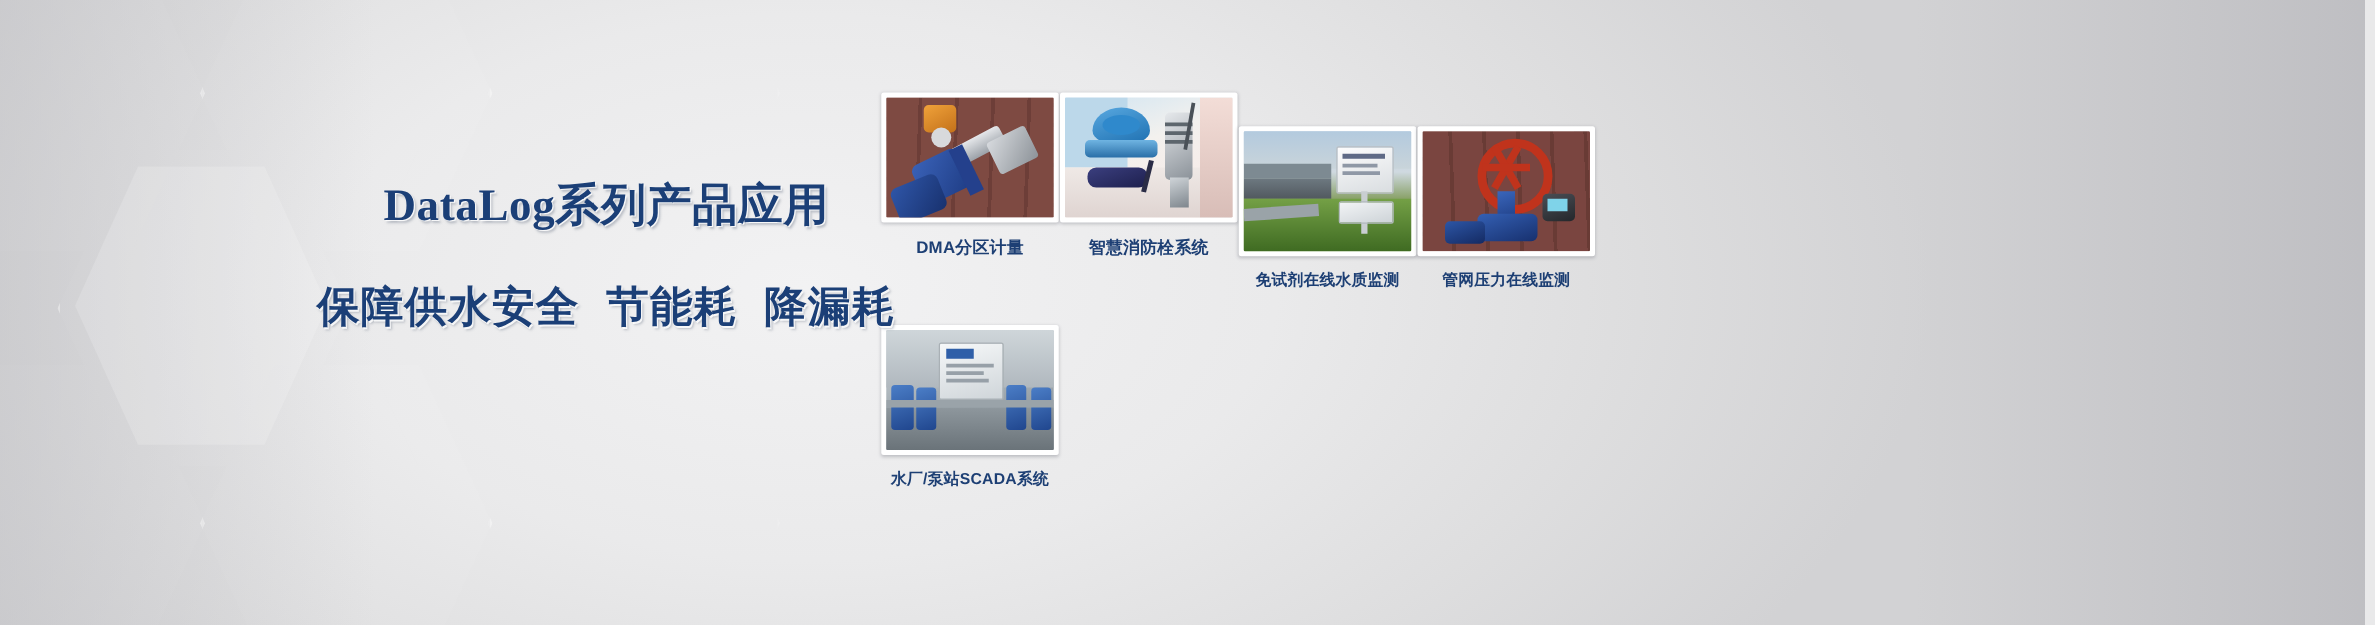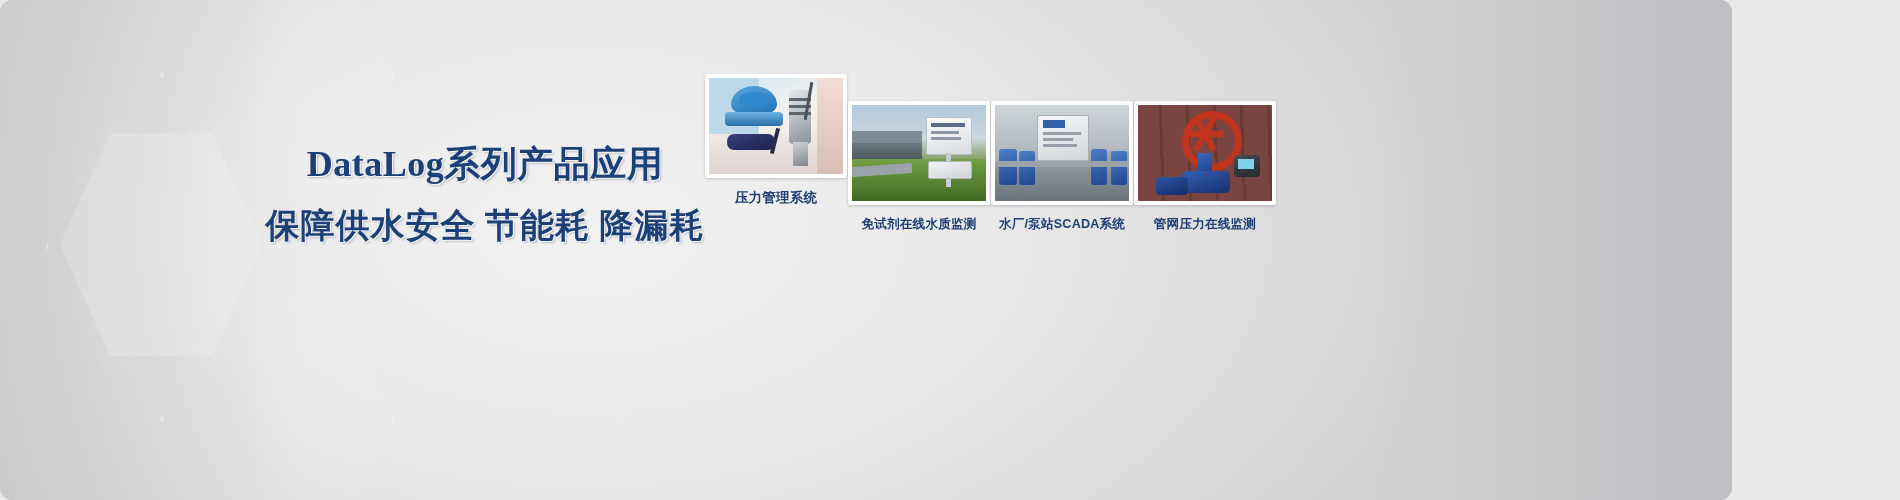--- a/index.html
+++ b/index.html
@@ -2,25 +2,24 @@
 <html><head>
 <meta charset="utf-8">
 <style>
   html,body{margin:0;padding:0;}
   body{
     width:1900px;height:500px;overflow:hidden;
     font-family:"Liberation Sans","DejaVu Sans",sans-serif;
     background:#e9e9ea;
   }
   .banner{
-    position:relative;width:1732px;height:500px;overflow:hidden;
+    position:relative;width:1892px;height:500px;overflow:hidden;
     background:
       radial-gradient(ellipse 900px 520px at 34% 46%, #f2f2f3 0%, #eaeaeb 42%, #dededf 72%, #d2d2d4 100%),
       linear-gradient(100deg,#e4e4e6 0%,#efefef 22%,#f4f4f4 38%,#e6e6e7 62%,#d8d8da 82%,#cfcfd1 100%);
-    border-radius: 12px;
   }
   
   .hexlayer{position:absolute;inset:0;pointer-events:none;opacity:.55;}
   .hex{
     position:absolute;
     border:2px solid rgba(255,255,255,.70);
     background:rgba(255,255,255,.035);
     clip-path:polygon(25% 3%,75% 3%,100% 50%,75% 97%,25% 97%,0% 50%);
     -webkit-clip-path:polygon(25% 3%,75% 3%,100% 50%,75% 97%,25% 97%,0% 50%);
   }
@@ -41,22 +40,22 @@
     z-index:6;
   }
   .hl1{
     font-family:"Liberation Serif","DejaVu Serif",serif;
     font-weight:bold;font-size:36px;letter-spacing:.5px;
     color:#1b3f77;
     text-shadow:1px 1px 0 rgba(255,255,255,.85), 2px 2px 2px rgba(90,100,120,.35);
     white-space:nowrap;
   }
   .hl2{
-    margin-top:14px;
-    font-family:Liberation Serif, serif;
+    margin-top:34px;
+    font-family:Liberation Mono, monospace;
     font-weight:bold;font-size:34px;letter-spacing:1px;
     color:#1b3f77;
     text-shadow:1px 1px 0 rgba(255,255,255,.85), 2px 2px 2px rgba(90,100,120,.35);
     white-space:nowrap;
   }
 
   
   .grid{
     position:absolute;left:705px;top:74px;
     display:grid;grid-template-columns:repeat(4,142px);
@@ -121,41 +120,55 @@
     <div class="hex" style="left:390px;  top:284px;  width:230px;height:265px;opacity:.35;"></div>
   </div>
 
   <div class="headline">
     <div class="hl1">DataLog系列产品应用</div>
     <div class="hl2">保障供水安全 节能耗 降漏耗</div>
   </div>
 
   <div class="grid">
 
+    <div class="cell">
+      <div class="thumb">
+        <div class="photo brick">
+          <div class="ob" style="left:30px;top:6px;width:26px;height:22px;border-radius:4px;background:linear-gradient(150deg,#f0a23a,#c3711a);"></div>
+          <div class="ob" style="left:36px;top:24px;width:16px;height:16px;border-radius:50%;background:#d8d9dc;"></div>
+          <div class="ob" style="left:40px;top:34px;width:56px;height:16px;background:linear-gradient(180deg,#e5e7ea,#9ba1a8);transform:rotate(-28deg);border-radius:3px;"></div>
+          <div class="ob" style="left:24px;top:46px;width:40px;height:34px;border-radius:6px;background:linear-gradient(140deg,#3a62b8,#1f3d85);transform:rotate(-26deg);"></div>
+          <div class="ob" style="left:58px;top:38px;width:12px;height:40px;background:#24408c;transform:rotate(-26deg);"></div>
+          <div class="ob" style="left:84px;top:28px;width:34px;height:28px;background:linear-gradient(140deg,#d7dade,#8d9399);transform:rotate(-26deg);border-radius:3px;"></div>
+          <div class="ob" style="left:6px;top:66px;width:40px;height:30px;border-radius:6px;background:linear-gradient(140deg,#2f56a8,#18316e);transform:rotate(-22deg);"></div>
+        </div>
+      </div>
+      <div class="caption">DMA分区计量</div>
+    </div>
 
     <div class="cell">
       <div class="thumb">
         <div class="photo studio">
           <div class="ob" style="left:0;top:0;width:50px;height:56px;background:#bcd8ea;"></div>
           <div class="ob" style="left:0;top:56px;width:134px;height:40px;background:linear-gradient(180deg,#efe9e6,#dfd4d1);"></div>
           <div class="ob" style="left:22px;top:8px;width:46px;height:30px;border-radius:50% 50% 46% 46%/62% 62% 38% 38%;background:linear-gradient(160deg,#58a8e0,#1d6fb0);"></div>
           <div class="ob" style="left:30px;top:14px;width:30px;height:16px;border-radius:50%;background:#2f89cc;"></div>
           <div class="ob" style="left:16px;top:34px;width:58px;height:14px;border-radius:4px;background:linear-gradient(180deg,#6fb4e2,#2a6fa8);"></div>
           <div class="ob" style="left:18px;top:56px;width:48px;height:16px;border-radius:7px;background:linear-gradient(160deg,#3b3f7f,#1d1f4d);"></div>
           <div class="ob" style="left:64px;top:50px;width:4px;height:26px;background:#2a2c46;transform:rotate(14deg);"></div>
           <div class="ob" style="left:80px;top:12px;width:22px;height:54px;border-radius:4px;background:linear-gradient(150deg,#e6e9ec,#8a9198);"></div>
           <div class="ob" style="left:80px;top:20px;width:22px;height:3px;background:#5d666d;"></div>
           <div class="ob" style="left:80px;top:27px;width:22px;height:3px;background:#5d666d;"></div>
           <div class="ob" style="left:80px;top:34px;width:22px;height:3px;background:#5d666d;"></div>
           <div class="ob" style="left:84px;top:64px;width:15px;height:24px;background:linear-gradient(160deg,#cfd4d8,#7e868d);"></div>
           <div class="ob" style="left:98px;top:4px;width:3px;height:38px;background:#4a5158;transform:rotate(10deg);"></div>
           <div class="ob" style="left:108px;top:0;width:58px;height:96px;background:linear-gradient(180deg,#f3ddd7,#d8bdb7);"></div>
         </div>
       </div>
-      <div class="caption">压力管理系统</div>
+      <div class="caption">智慧消防栓系统</div>
     </div>
 
 
 
     <div class="cell row2">
       <div class="thumb">
         <div class="photo outdoor">
           <div class="ob" style="left:0;top:0;width:134px;height:30px;background:linear-gradient(180deg,#b3cade,#c9d4da);"></div>
           <div class="ob" style="left:0;top:26px;width:70px;height:12px;background:#7d8a92;"></div>
           <div class="ob" style="left:0;top:38px;width:70px;height:16px;background:linear-gradient(180deg,#6d7880,#51595f);"></div>
@@ -165,20 +178,37 @@
           <div class="ob" style="left:79px;top:18px;width:34px;height:4px;background:#5f6a86;"></div>
           <div class="ob" style="left:79px;top:26px;width:28px;height:3px;background:#8f98a6;"></div>
           <div class="ob" style="left:79px;top:32px;width:30px;height:3px;background:#8f98a6;"></div>
           <div class="ob" style="left:94px;top:48px;width:5px;height:34px;background:#c9ced2;"></div>
           <div class="ob" style="left:76px;top:56px;width:42px;height:16px;border-radius:2px;background:linear-gradient(165deg,#f2f4f6,#cdd3d7);border:1px solid #b3babf;"></div>
         </div>
       </div>
       <div class="caption wide">免试剂在线水质监测</div>
     </div>
 
+
+    <div class="cell row2">
+      <div class="thumb">
+        <div class="photo brick2">
+          <div class="ob" style="left:44px;top:6px;width:46px;height:46px;border-radius:50%;border:7px solid #c0331c;background:transparent;"></div>
+          <div class="ob" style="left:64px;top:10px;width:6px;height:38px;background:#c0331c;transform:rotate(30deg);"></div>
+          <div class="ob" style="left:64px;top:10px;width:6px;height:38px;background:#c0331c;transform:rotate(-30deg);"></div>
+          <div class="ob" style="left:48px;top:26px;width:38px;height:6px;background:#c0331c;"></div>
+          <div class="ob" style="left:60px;top:48px;width:14px;height:26px;background:linear-gradient(160deg,#3a66bb,#1d3b80);"></div>
+          <div class="ob" style="left:44px;top:66px;width:48px;height:22px;border-radius:5px;background:linear-gradient(160deg,#3460b4,#17306e);"></div>
+          <div class="ob" style="left:18px;top:72px;width:32px;height:18px;border-radius:4px;background:linear-gradient(160deg,#2d56a6,#142a62);"></div>
+          <div class="ob" style="left:96px;top:50px;width:26px;height:22px;border-radius:4px;background:linear-gradient(160deg,#4a4e55,#24272b);"></div>
+          <div class="ob" style="left:100px;top:54px;width:16px;height:10px;background:#7fd3e9;"></div>
+        </div>
+      </div>
+      <div class="caption wide">管网压力在线监测</div>
+    </div>
 
     <div class="cell row2">
       <div class="thumb">
         <div class="photo room">
           <div class="ob" style="left:0;top:0;width:134px;height:46px;background:linear-gradient(180deg,#cfd6da,#b0b8be);"></div>
           <div class="ob" style="left:0;top:62px;width:134px;height:34px;background:linear-gradient(180deg,#8e979d,#6a7379);"></div>
           <div class="ob" style="left:42px;top:10px;width:50px;height:44px;border-radius:2px;background:linear-gradient(165deg,#f6f8f9,#cfd5d9);border:1px solid #a9b0b5;"></div>
           <div class="ob" style="left:48px;top:15px;width:22px;height:8px;background:#2f5fa8;"></div>
           <div class="ob" style="left:48px;top:27px;width:38px;height:3px;background:#97a0a8;"></div>
           <div class="ob" style="left:48px;top:33px;width:30px;height:3px;background:#97a0a8;"></div>
@@ -186,31 +216,14 @@
           <div class="ob" style="left:4px;top:44px;width:18px;height:36px;background:linear-gradient(160deg,#4b7ec7,#20468e);border-radius:3px;"></div>
           <div class="ob" style="left:24px;top:46px;width:16px;height:34px;background:linear-gradient(160deg,#4b7ec7,#20468e);border-radius:3px;"></div>
           <div class="ob" style="left:96px;top:44px;width:16px;height:36px;background:linear-gradient(160deg,#4b7ec7,#20468e);border-radius:3px;"></div>
           <div class="ob" style="left:116px;top:46px;width:16px;height:34px;background:linear-gradient(160deg,#4b7ec7,#20468e);border-radius:3px;"></div>
           <div class="ob" style="left:0;top:56px;width:134px;height:6px;background:#9aa3a9;"></div>
         </div>
       </div>
       <div class="caption wide">水厂/泵站SCADA系统</div>
     </div>
 
-    <div class="cell row2">
-      <div class="thumb">
-        <div class="photo brick2">
-          <div class="ob" style="left:44px;top:6px;width:46px;height:46px;border-radius:50%;border:7px solid #c0331c;background:transparent;"></div>
-          <div class="ob" style="left:64px;top:10px;width:6px;height:38px;background:#c0331c;transform:rotate(30deg);"></div>
-          <div class="ob" style="left:64px;top:10px;width:6px;height:38px;background:#c0331c;transform:rotate(-30deg);"></div>
-          <div class="ob" style="left:48px;top:26px;width:38px;height:6px;background:#c0331c;"></div>
-          <div class="ob" style="left:60px;top:48px;width:14px;height:26px;background:linear-gradient(160deg,#3a66bb,#1d3b80);"></div>
-          <div class="ob" style="left:44px;top:66px;width:48px;height:22px;border-radius:5px;background:linear-gradient(160deg,#3460b4,#17306e);"></div>
-          <div class="ob" style="left:18px;top:72px;width:32px;height:18px;border-radius:4px;background:linear-gradient(160deg,#2d56a6,#142a62);"></div>
-          <div class="ob" style="left:96px;top:50px;width:26px;height:22px;border-radius:4px;background:linear-gradient(160deg,#4a4e55,#24272b);"></div>
-          <div class="ob" style="left:100px;top:54px;width:16px;height:10px;background:#7fd3e9;"></div>
-        </div>
-      </div>
-      <div class="caption wide">管网压力在线监测</div>
-    </div>
-
   </div>
 </div>
 
 </body></html>

